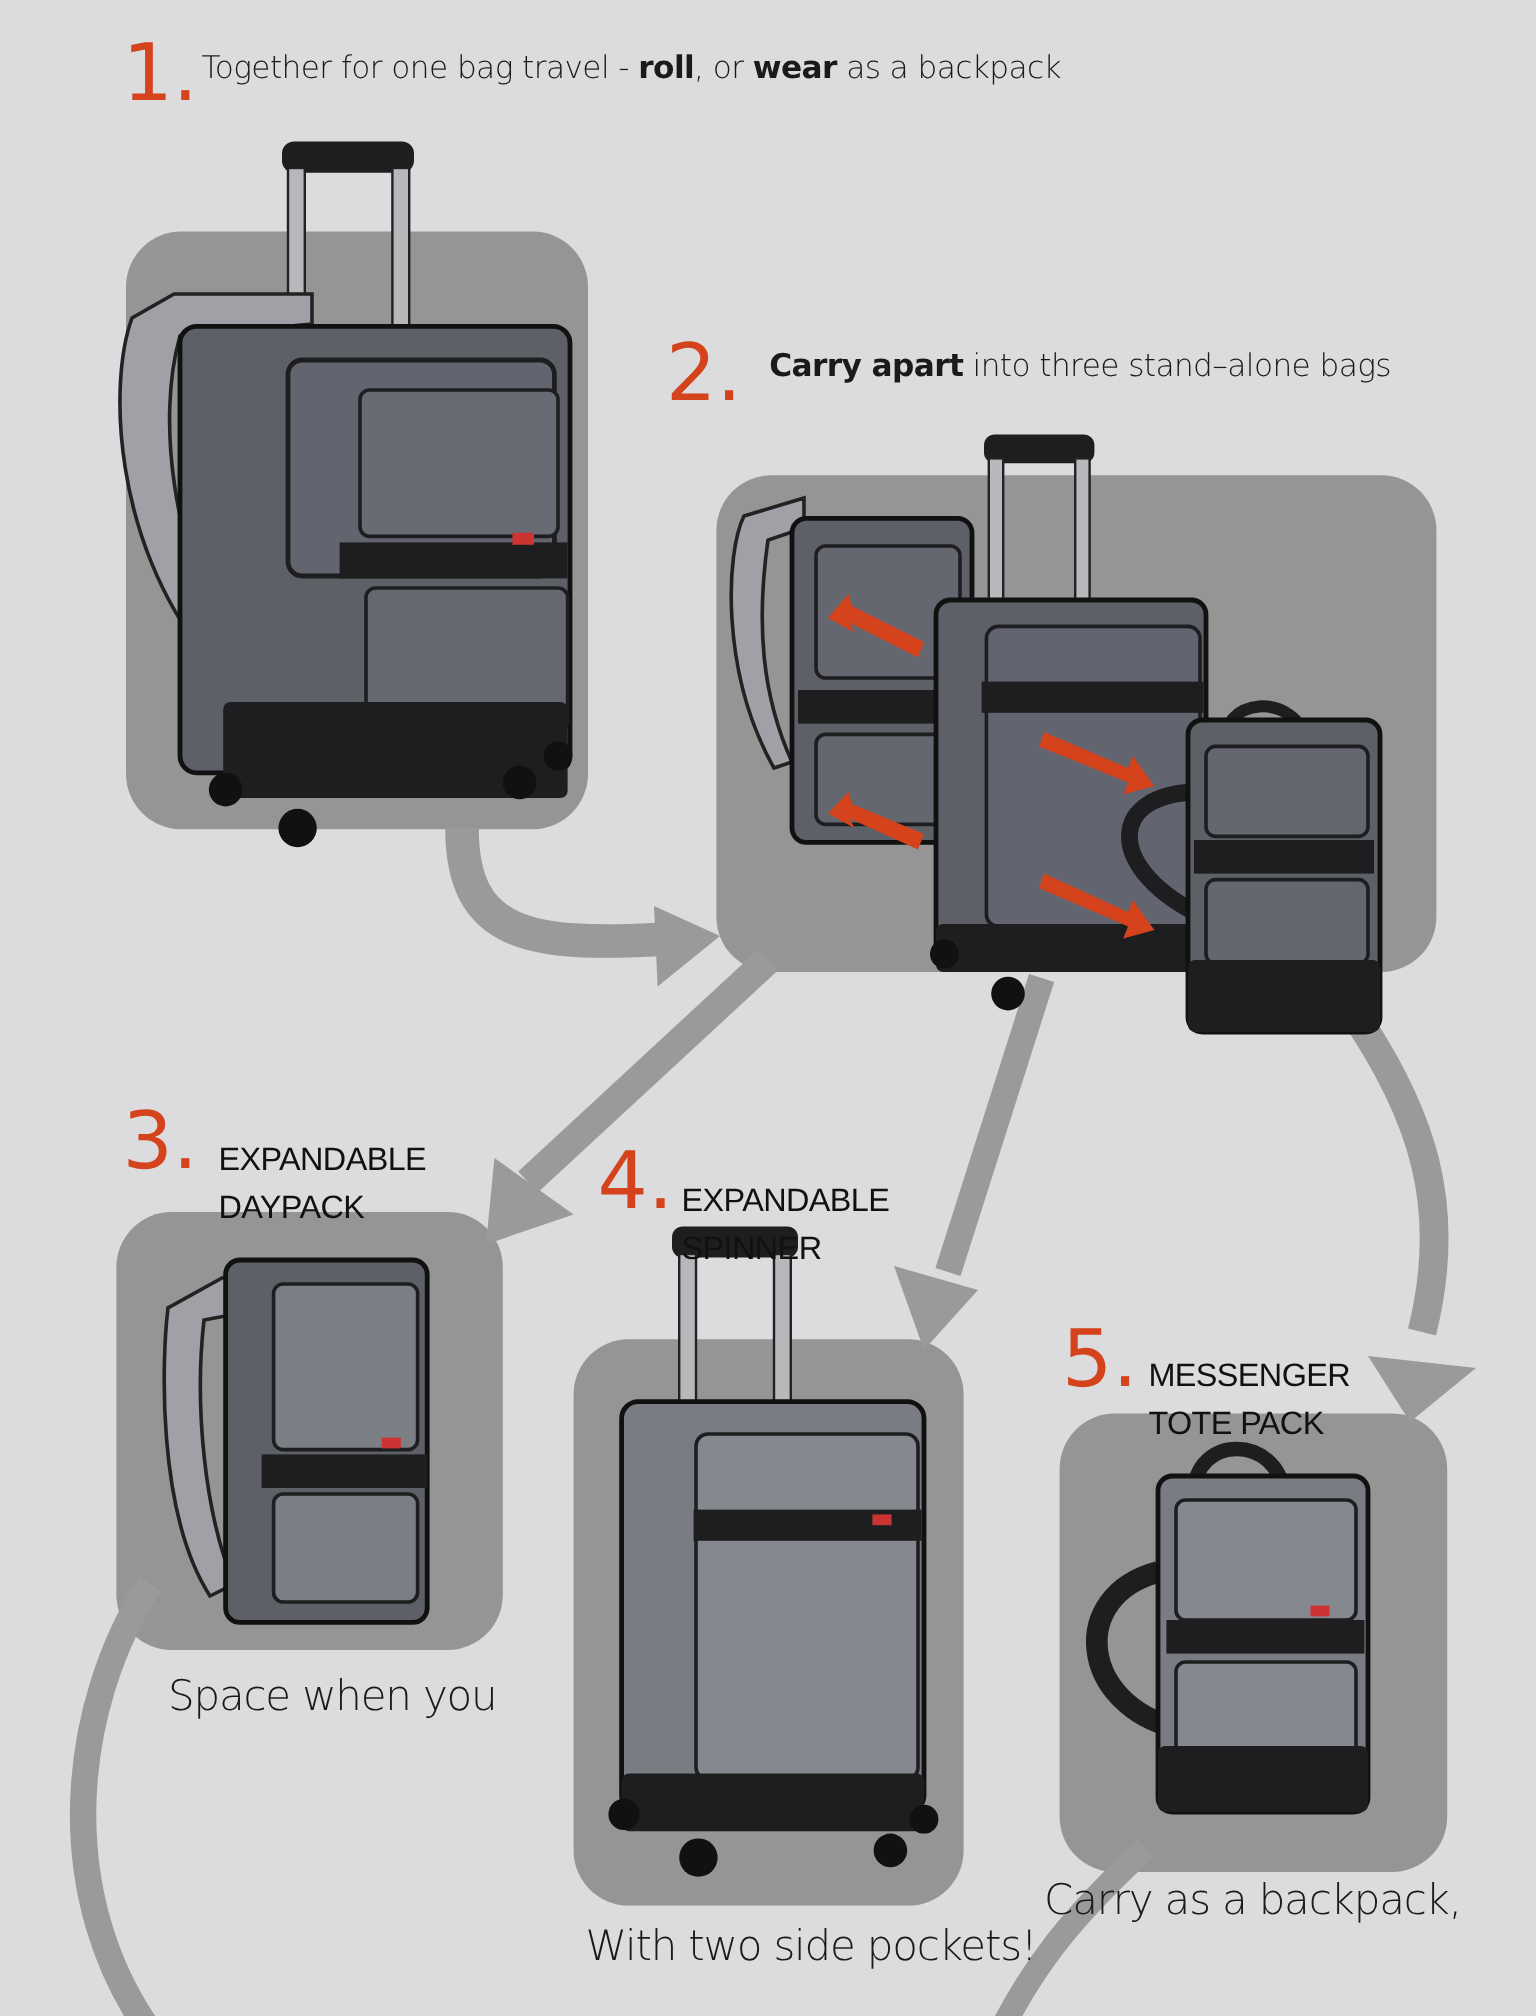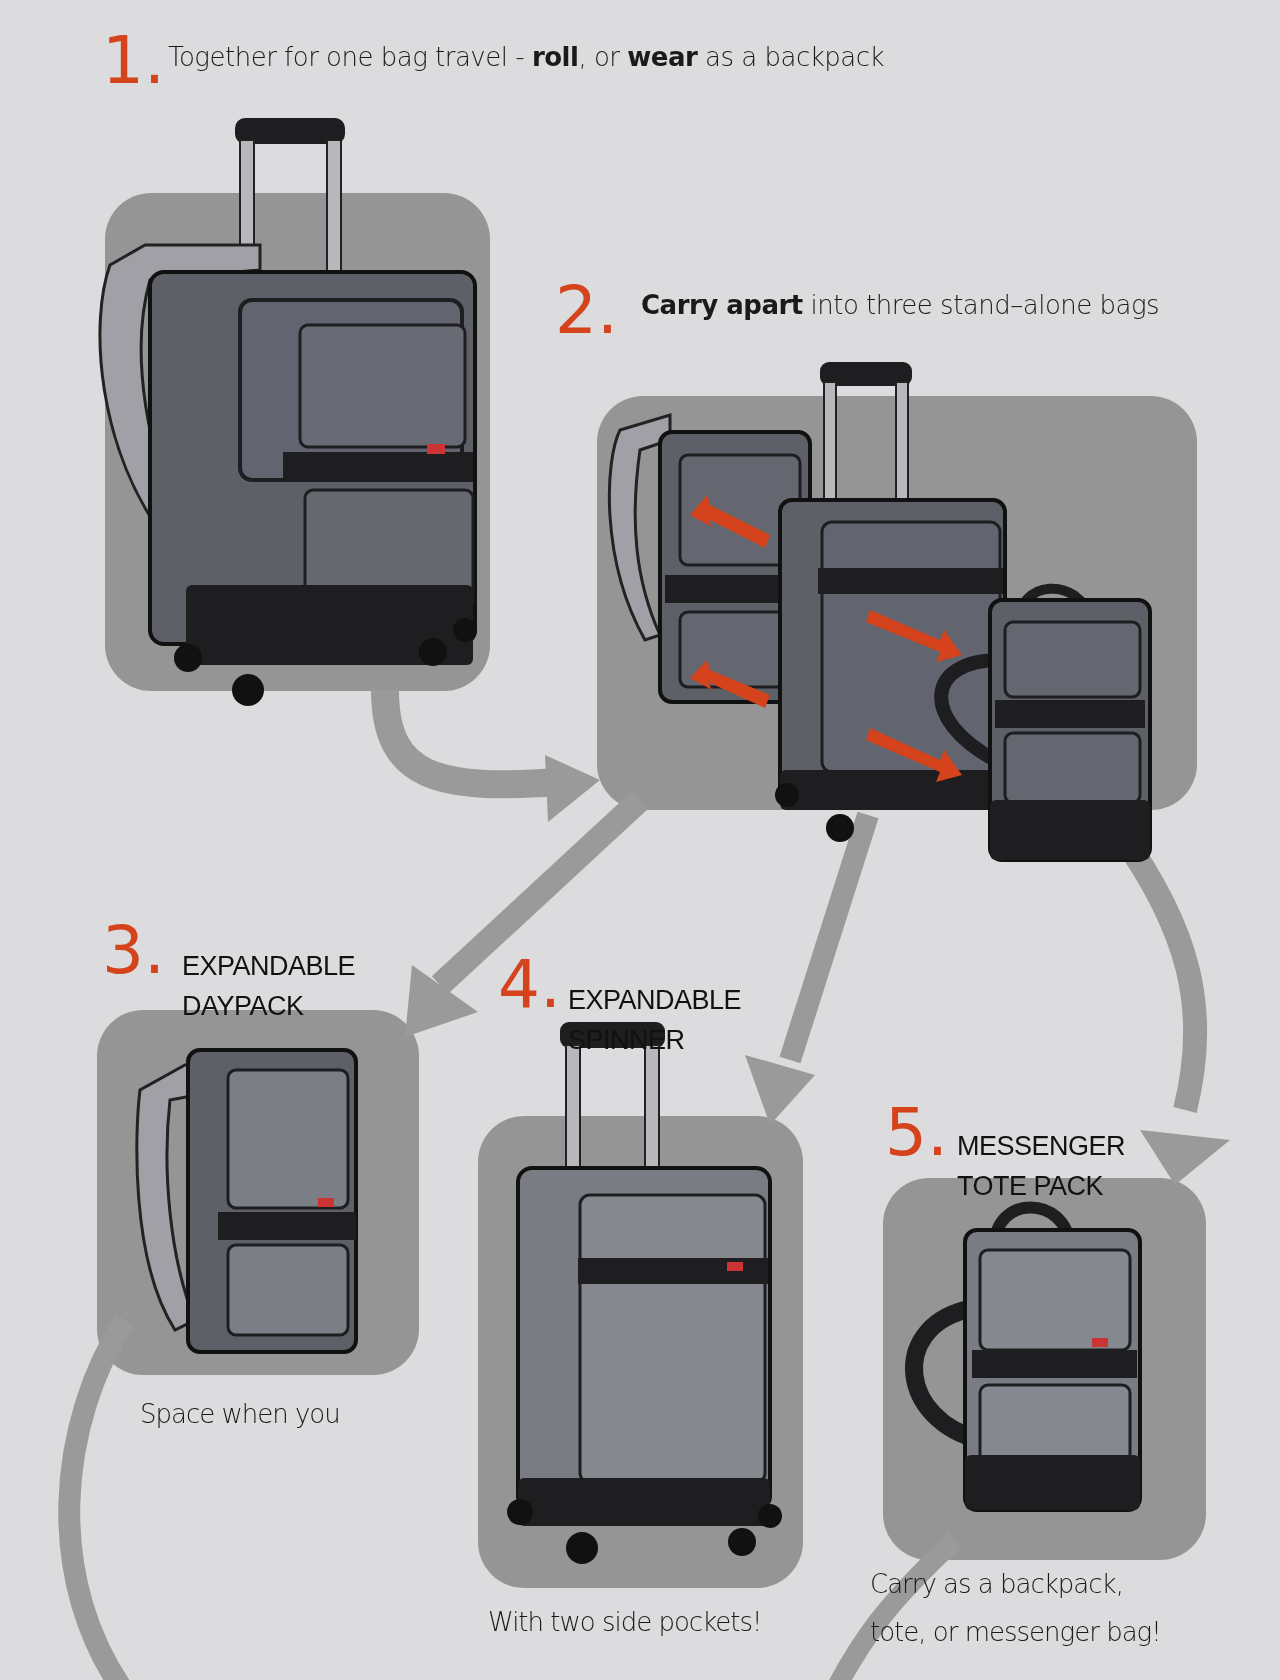--- a/index.html
+++ b/index.html
@@ -3,21 +3,21 @@
 <meta charset="utf-8">
 <style>
   html,body{margin:0;padding:0;}
   body{width:1280px;height:1680px;background:#dcdcde;position:relative;overflow:hidden;font-family:"DejaVu Sans",sans-serif;color:#111;}
   .abs{position:absolute;}
   svg.bg{position:absolute;left:0;top:0;}
   .num{color:#d4431c;font-family:"DejaVu Sans",sans-serif;font-weight:400;line-height:1;}
   .title-text{font-family:"DejaVu Sans",sans-serif;font-size:26px;letter-spacing:-0.5px;color:#1a1a1a;font-weight:300;}
   .title-text b{font-weight:700;}
   .caps{font-family:"Liberation Sans",sans-serif;font-size:27px;line-height:40px;letter-spacing:-0.5px;color:#111;margin-top:36px;}
-  .caption{font-family:"DejaVu Sans",sans-serif;font-size:26px;line-height:48px;letter-spacing:-1px;color:#1a1a1a;font-weight:300;}
+  .caption{font-family:"DejaVu Sans",sans-serif;font-size:35px;line-height:48px;letter-spacing:-1px;color:#1a1a1a;font-weight:300;}
 </style>
 </head>
 <body>
 
 <svg class="bg" width="1280" height="1680">
 
   <rect x="105" y="193" width="385" height="498" rx="46" fill="#959595"></rect>
   <rect x="597" y="396" width="600" height="414" rx="46" fill="#959595"></rect>
   <rect x="97" y="1010" width="322" height="365" rx="46" fill="#959595"></rect>
   <rect x="478" y="1116" width="325" height="472" rx="46" fill="#959595"></rect>
@@ -158,14 +158,13 @@
 
 <div class="abs" style="left:885px;top:1100px;">
   <span class="num abs" style="left:0;top:0;font-size:66px;">5.</span>
   <div class="caps abs" style="left:72px;top:-10px;white-space:nowrap;">
     <div>MESSENGER</div>
     <div>TOTE PACK</div>
   </div>
 </div>
 <div class="caption abs" style="left:870px;top:1560px;white-space:nowrap;">
   <div>Carry as a backpack,</div>
-  <div>tote, or messenger bag!</div>
 </div>
 
 </body></html>

